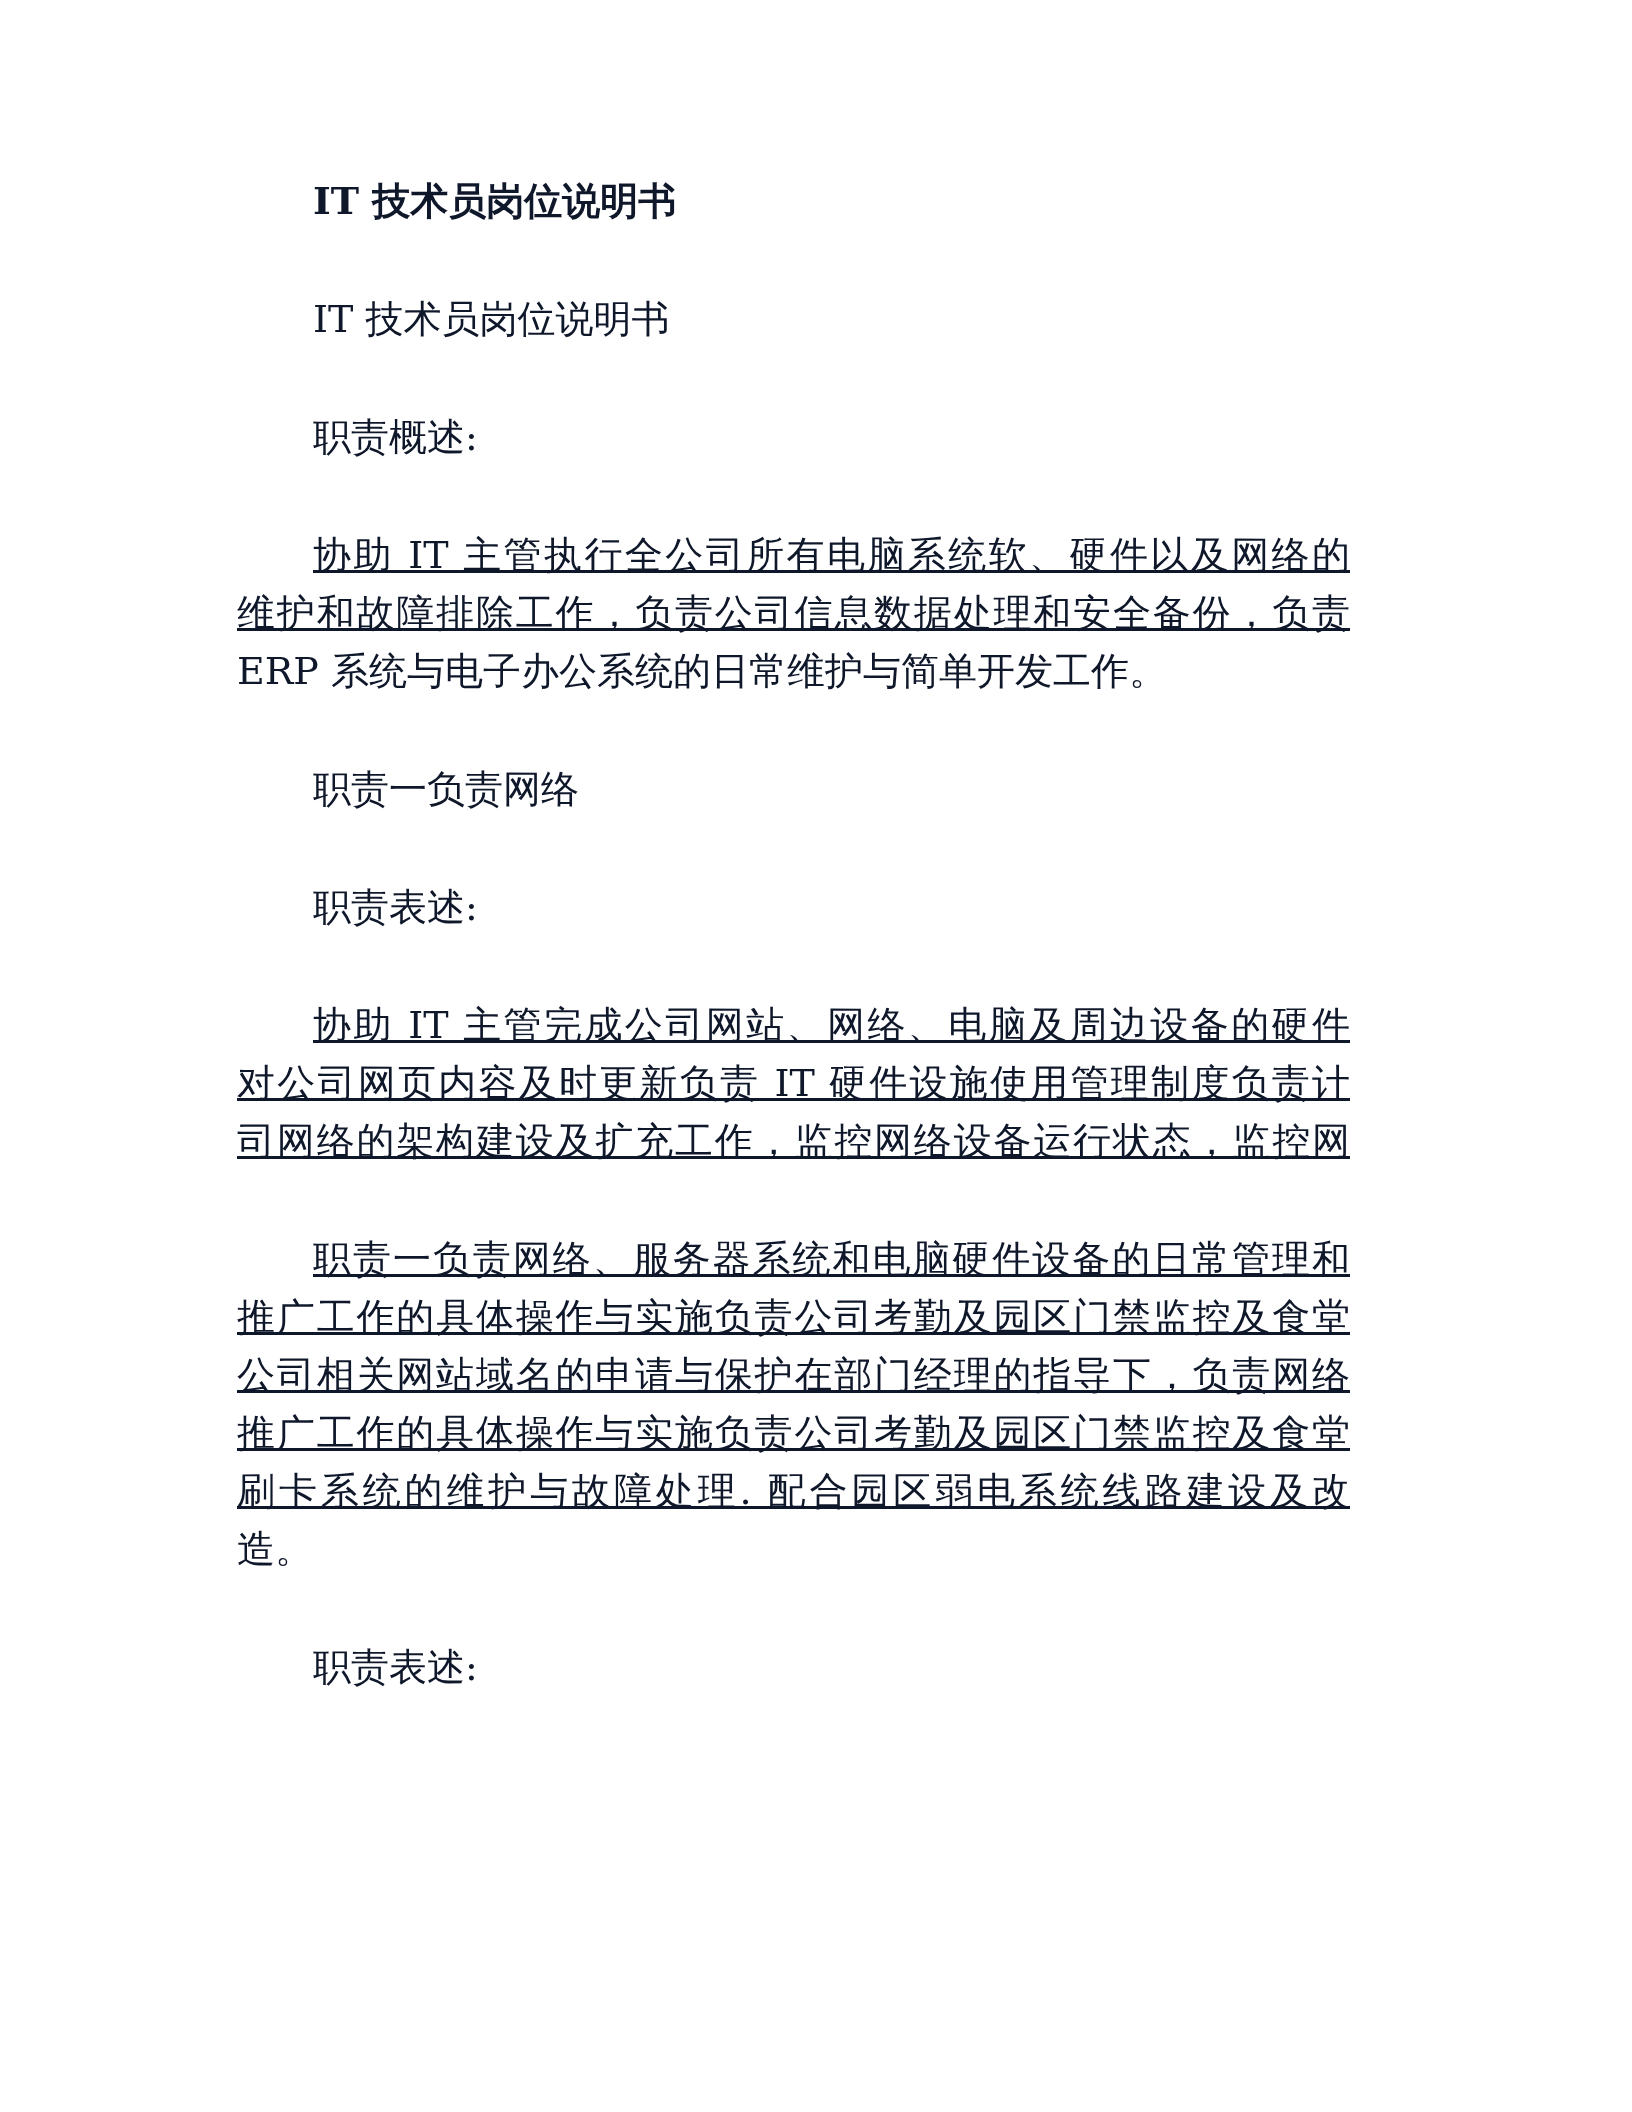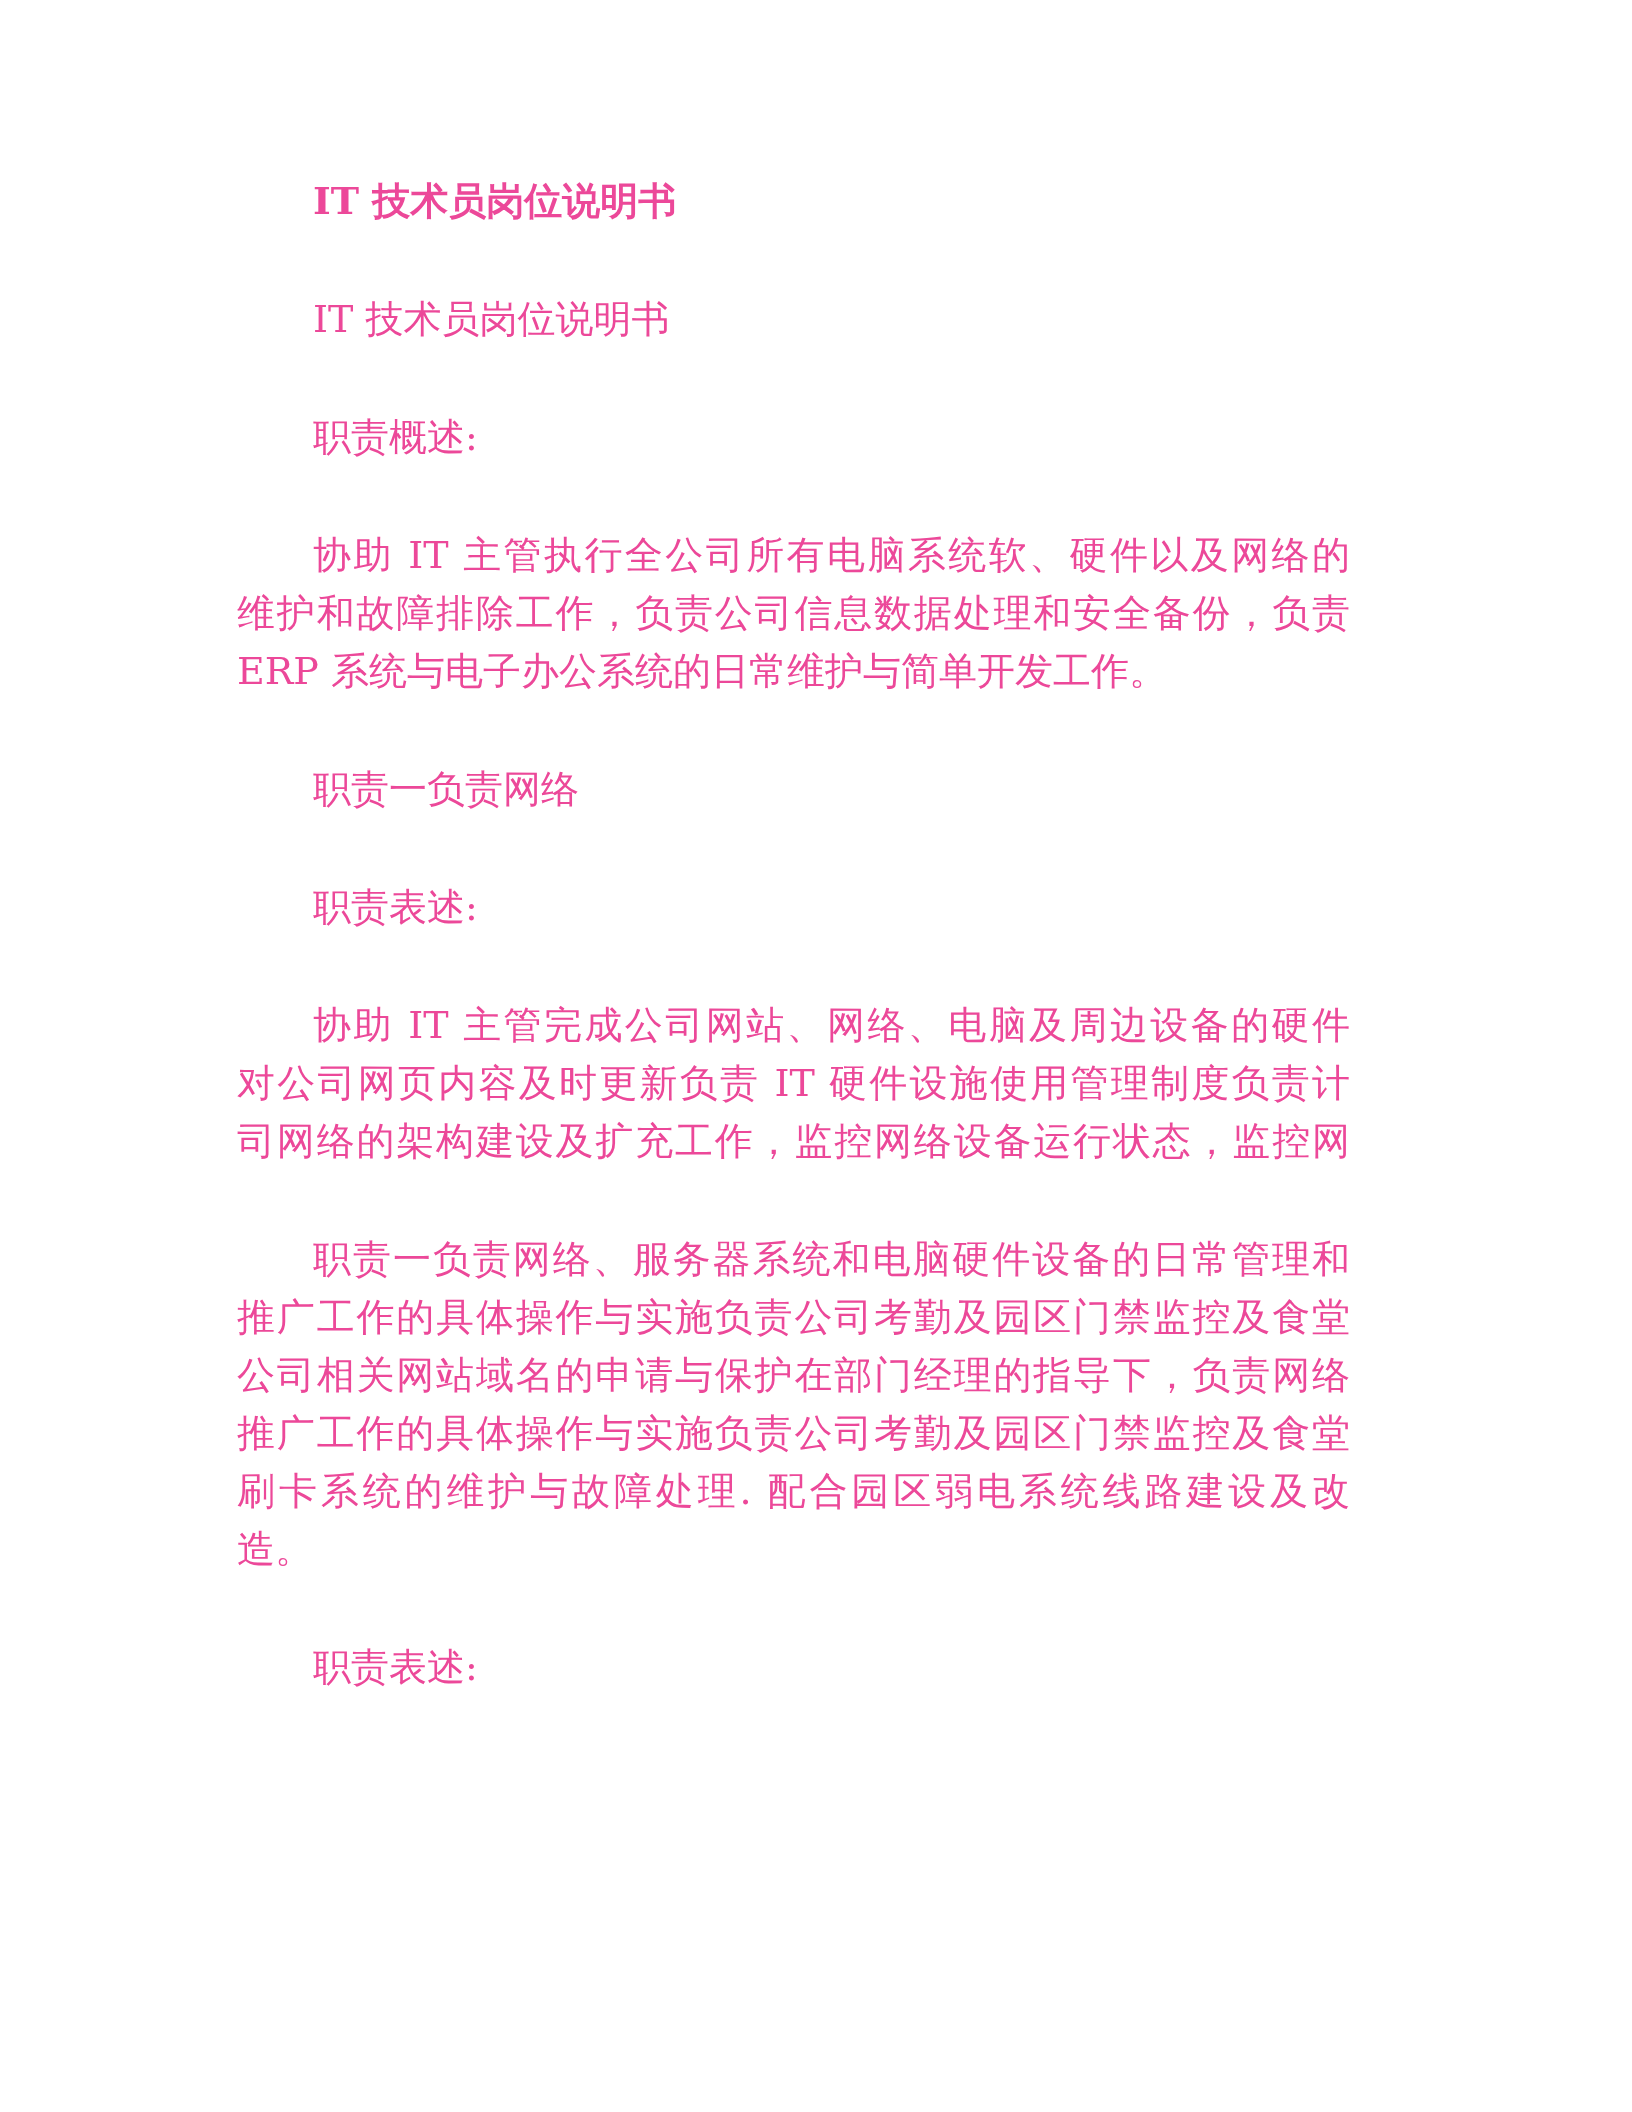--- a/index.html
+++ b/index.html
@@ -7,21 +7,21 @@
     padding: 0;
     background: #ffffff;
   }
   .page {
     position: relative;
     width: 1632px;
     height: 2112px;
     background: #ffffff;
     overflow: hidden;
     font-family: "DejaVu Serif", serif;
-    color: #ec4899;
+    color: #0f172a;
   }
   .doc {
     position: absolute;
     left: 237px;
     top: 172px;
     width: 1113px;
     font-size: 38px;
     line-height: 58px;
   }
   .block {
@@ -32,20 +32,21 @@
   }
   .line {
     height: 58px;
     white-space: normal;
     overflow: visible;
   }
   
   .just {
     text-align: justify;
     text-align-last: justify;
+    text-decoration: underline;
   }
   
   .ind {
     text-indent: 2em;
   }
 </style>
 </head>
 <body>
 
 <div class="page">

